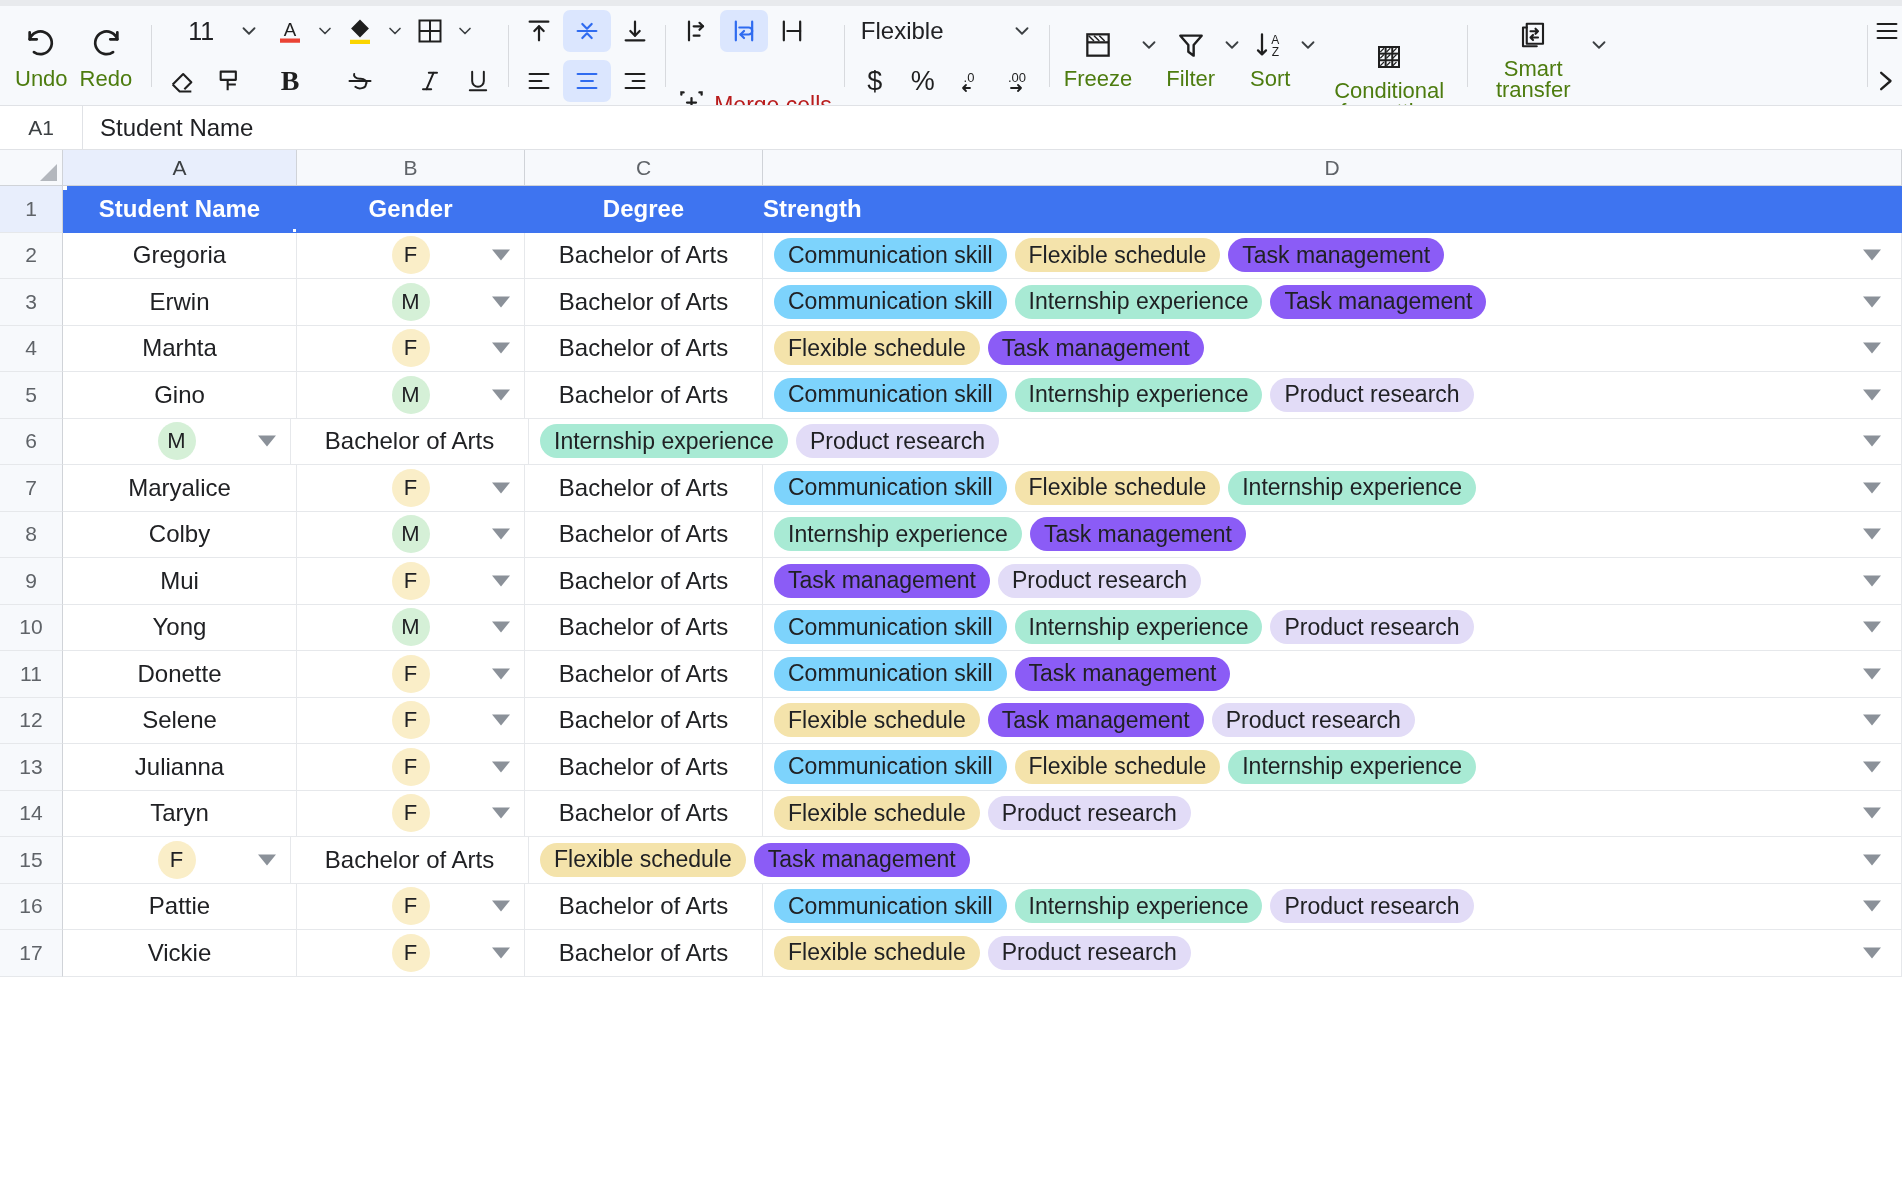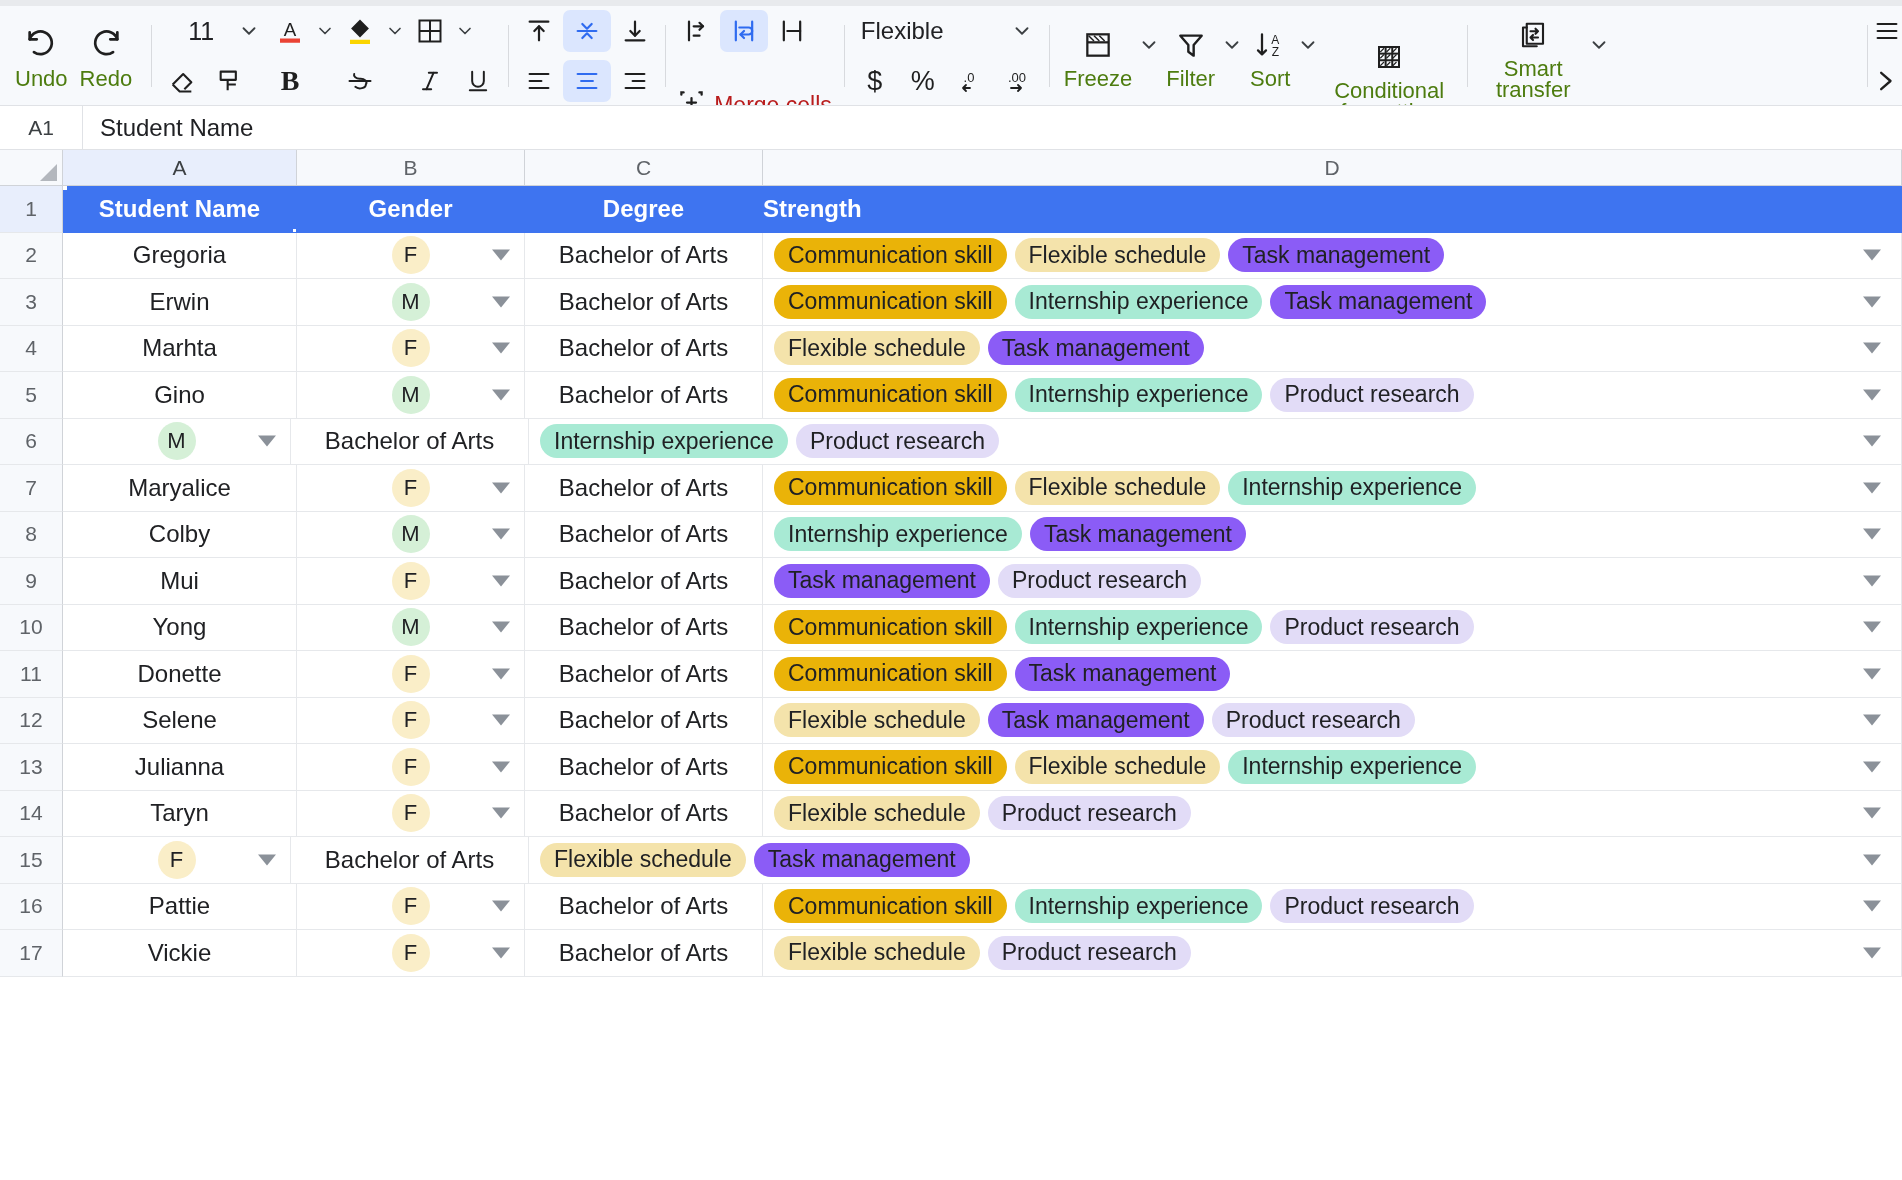--- a/index.html
+++ b/index.html
@@ -211,21 +211,21 @@
 
   
   .chip {
     height: 34px; border-radius: 17px;
     display:flex; align-items:center;
     padding: 0 14px;
     font-size: 23px; color: #202124;
     white-space: nowrap;
     flex-shrink: 0;
   }
-  .chip.comm { background: #eab308; }
+  .chip.comm { background: #7dd3fc; }
   .chip.flex { background: #f4e3ab; }
   .chip.task { background: #8b5cf6; }
   .chip.intern { background: #a8ead4; }
   .chip.prod { background: #e2dcf7; }
 
   
   .tb-right-edge {
     position: absolute; right: 0; top: 0; height: 100%;
     display: flex; align-items: center;
   }

